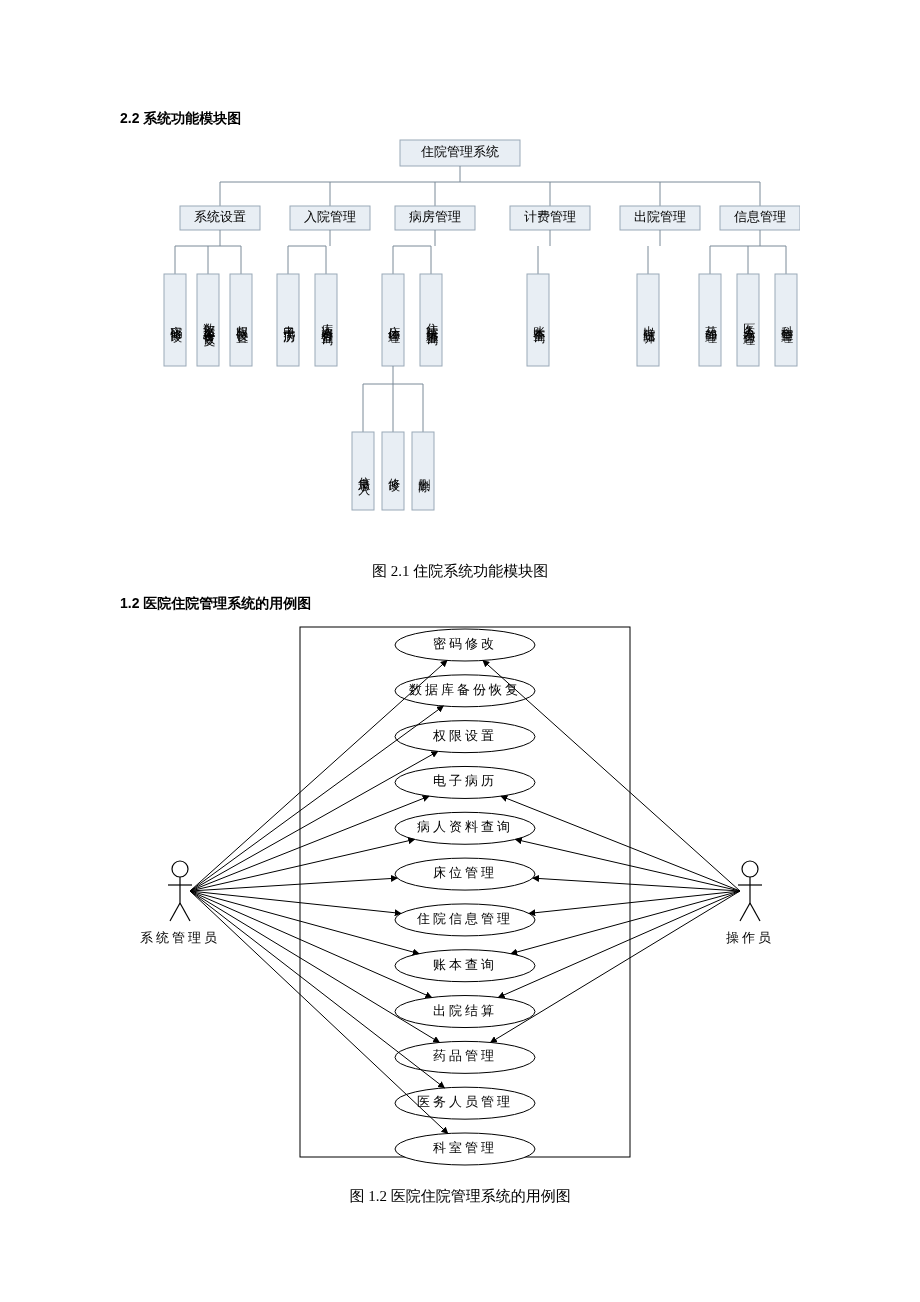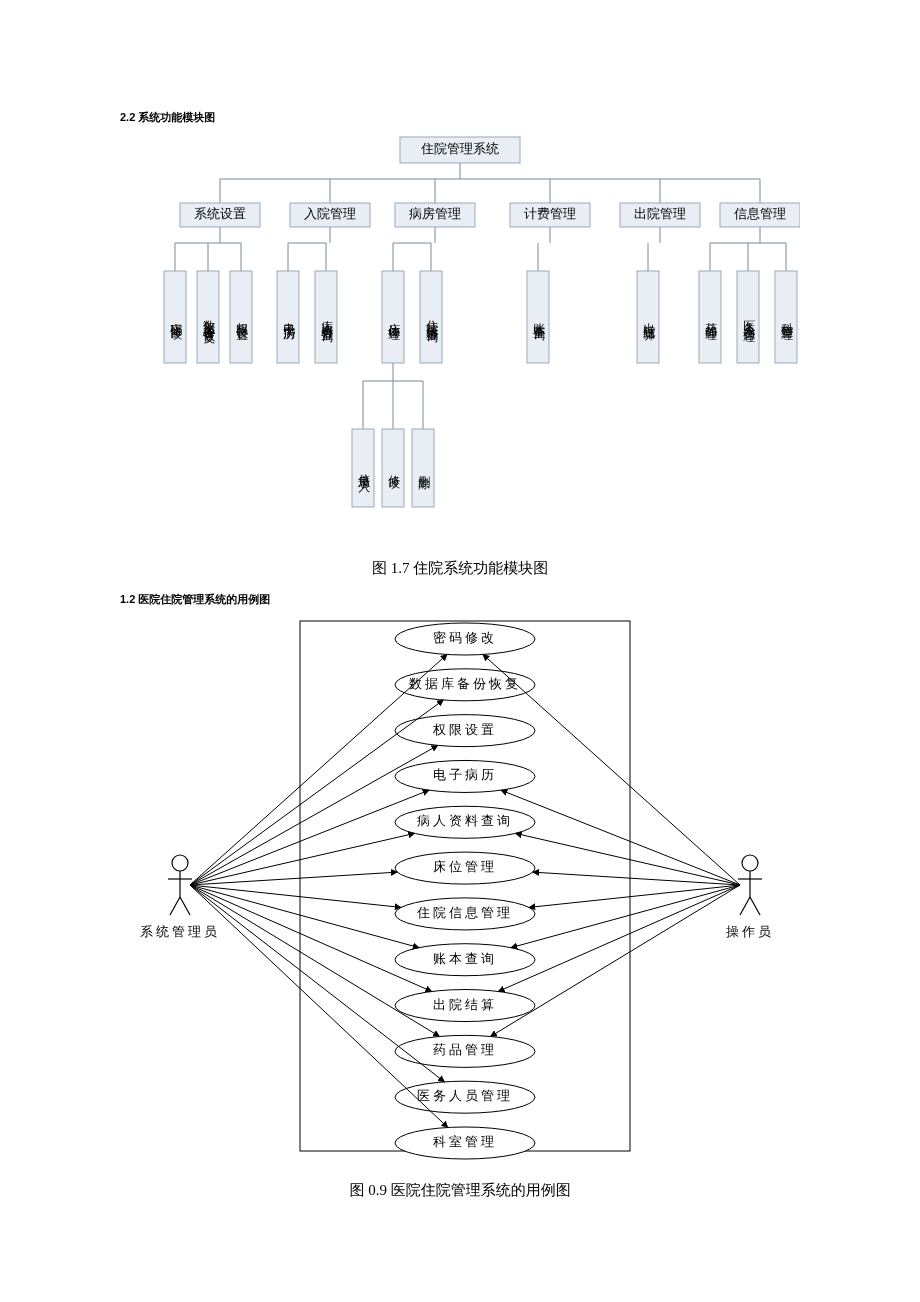--- a/index.html
+++ b/index.html
@@ -7,21 +7,21 @@
     font-size: 14px;
     background: #fff;
     margin: 0;
     padding: 100px 120px 60px 120px;
     width: 920px;
     box-sizing: border-box;
   }
   .section-title {
     font-family: "SimHei", "黑体", sans-serif;
     font-weight: bold;
-    font-size: 11px;
+    font-size: 14px;
     margin: 10px 0 4px 0;
   }
   .caption {
     text-align: center;
     font-size: 15px;
     margin: 6px 0 14px 0;
   }
   
   .hbox {
     fill: #e8eef4;
@@ -160,21 +160,21 @@
     <rect x="232" y="300" width="22" height="78" class="hbox"></rect>
     <text x="243" y="339" class="vtext">信息录入</text>
     <line x1="273" y1="252" x2="273" y2="300" class="hline"></line>
     <rect x="262" y="300" width="22" height="78" class="hbox"></rect>
     <text x="273" y="339" class="vtext">修改</text>
     <line x1="303" y1="252" x2="303" y2="300" class="hline"></line>
     <rect x="292" y="300" width="22" height="78" class="hbox"></rect>
     <text x="303" y="339" class="vtext">删除</text>
   </svg>
 
-<div class="caption">图 1.7 住院系统功能模块图</div>
+<div class="caption">图 2.1 住院系统功能模块图</div>
 
 <div class="section-title">1.2 医院住院管理系统的用例图</div>
 
 
 <svg id="usecase-svg" width="680" height="560" viewBox="0 0 680 560">
   <defs>
     <marker id="arrow" viewBox="0 0 10 10" refX="9" refY="5" markerWidth="7" markerHeight="7" orient="auto-start-reverse">
       <path d="M 0 0 L 10 5 L 0 10 z" fill="#000"></path>
     </marker>
   </defs>
@@ -234,16 +234,16 @@
     <line x1="620" y1="274" x2="362.9189596385281" y2="43.46689147746637" class="uc-line"></line>
     <line x1="620" y1="274" x2="381.0210390568035" y2="179.1735632005816" class="uc-line"></line>
     <line x1="620" y1="274" x2="395.42353108477744" y2="222.37072932966396" class="uc-line"></line>
     <line x1="620" y1="274" x2="412.7546755550659" y2="261.1108037171427" class="uc-line"></line>
     <line x1="620" y1="274" x2="408.98257879388797" y2="296.4189920075099" class="uc-line"></line>
     <line x1="620" y1="274" x2="390.99786084637674" y2="336.666589596261" class="uc-line"></line>
     <line x1="620" y1="274" x2="378.2795312818967" y2="380.4693274386619" class="uc-line"></line>
     <line x1="620" y1="274" x2="370.52291833863654" y2="425.46509073055665" class="uc-line"></line>
   </svg>
 
-<div class="caption">图 0.9 医院住院管理系统的用例图</div>
+<div class="caption">图 1.2 医院住院管理系统的用例图</div>
 
 
 
 
 </body></html>

